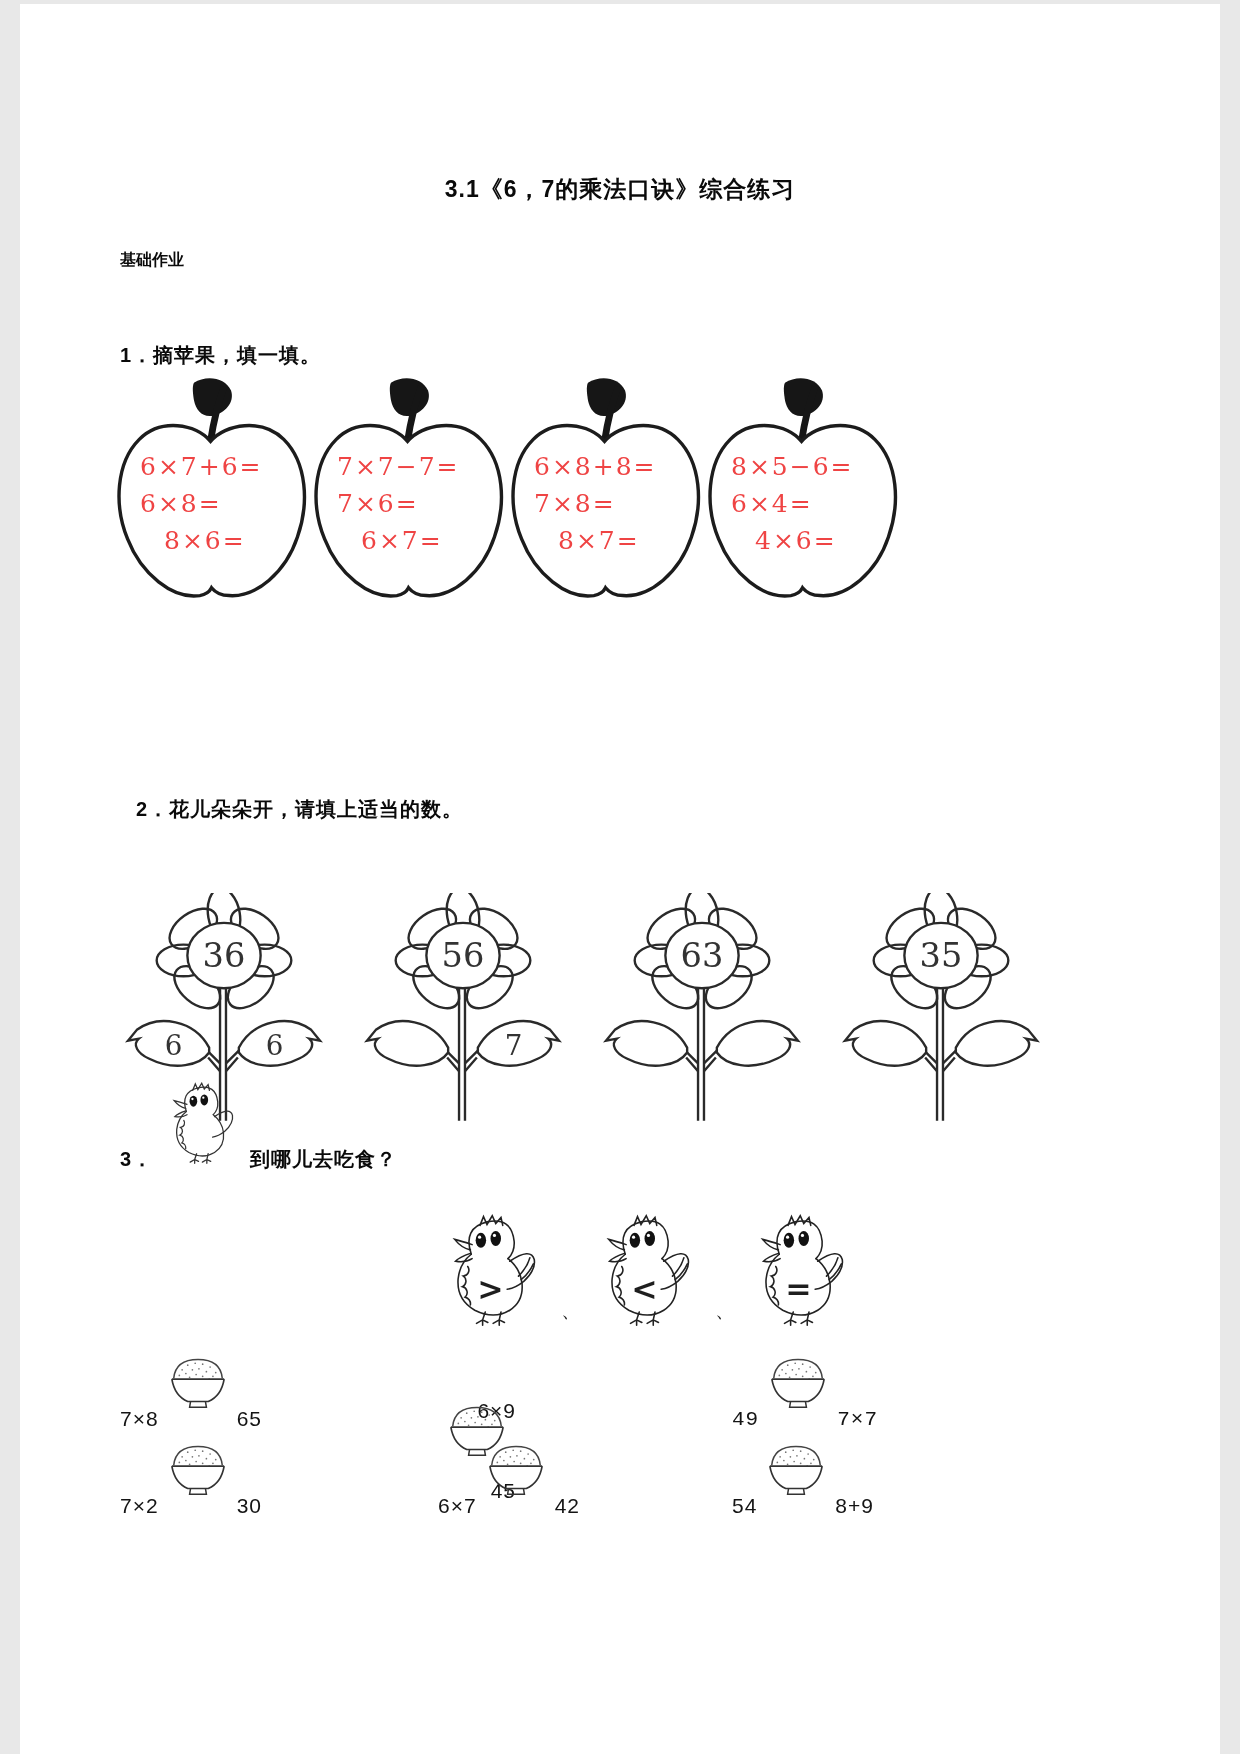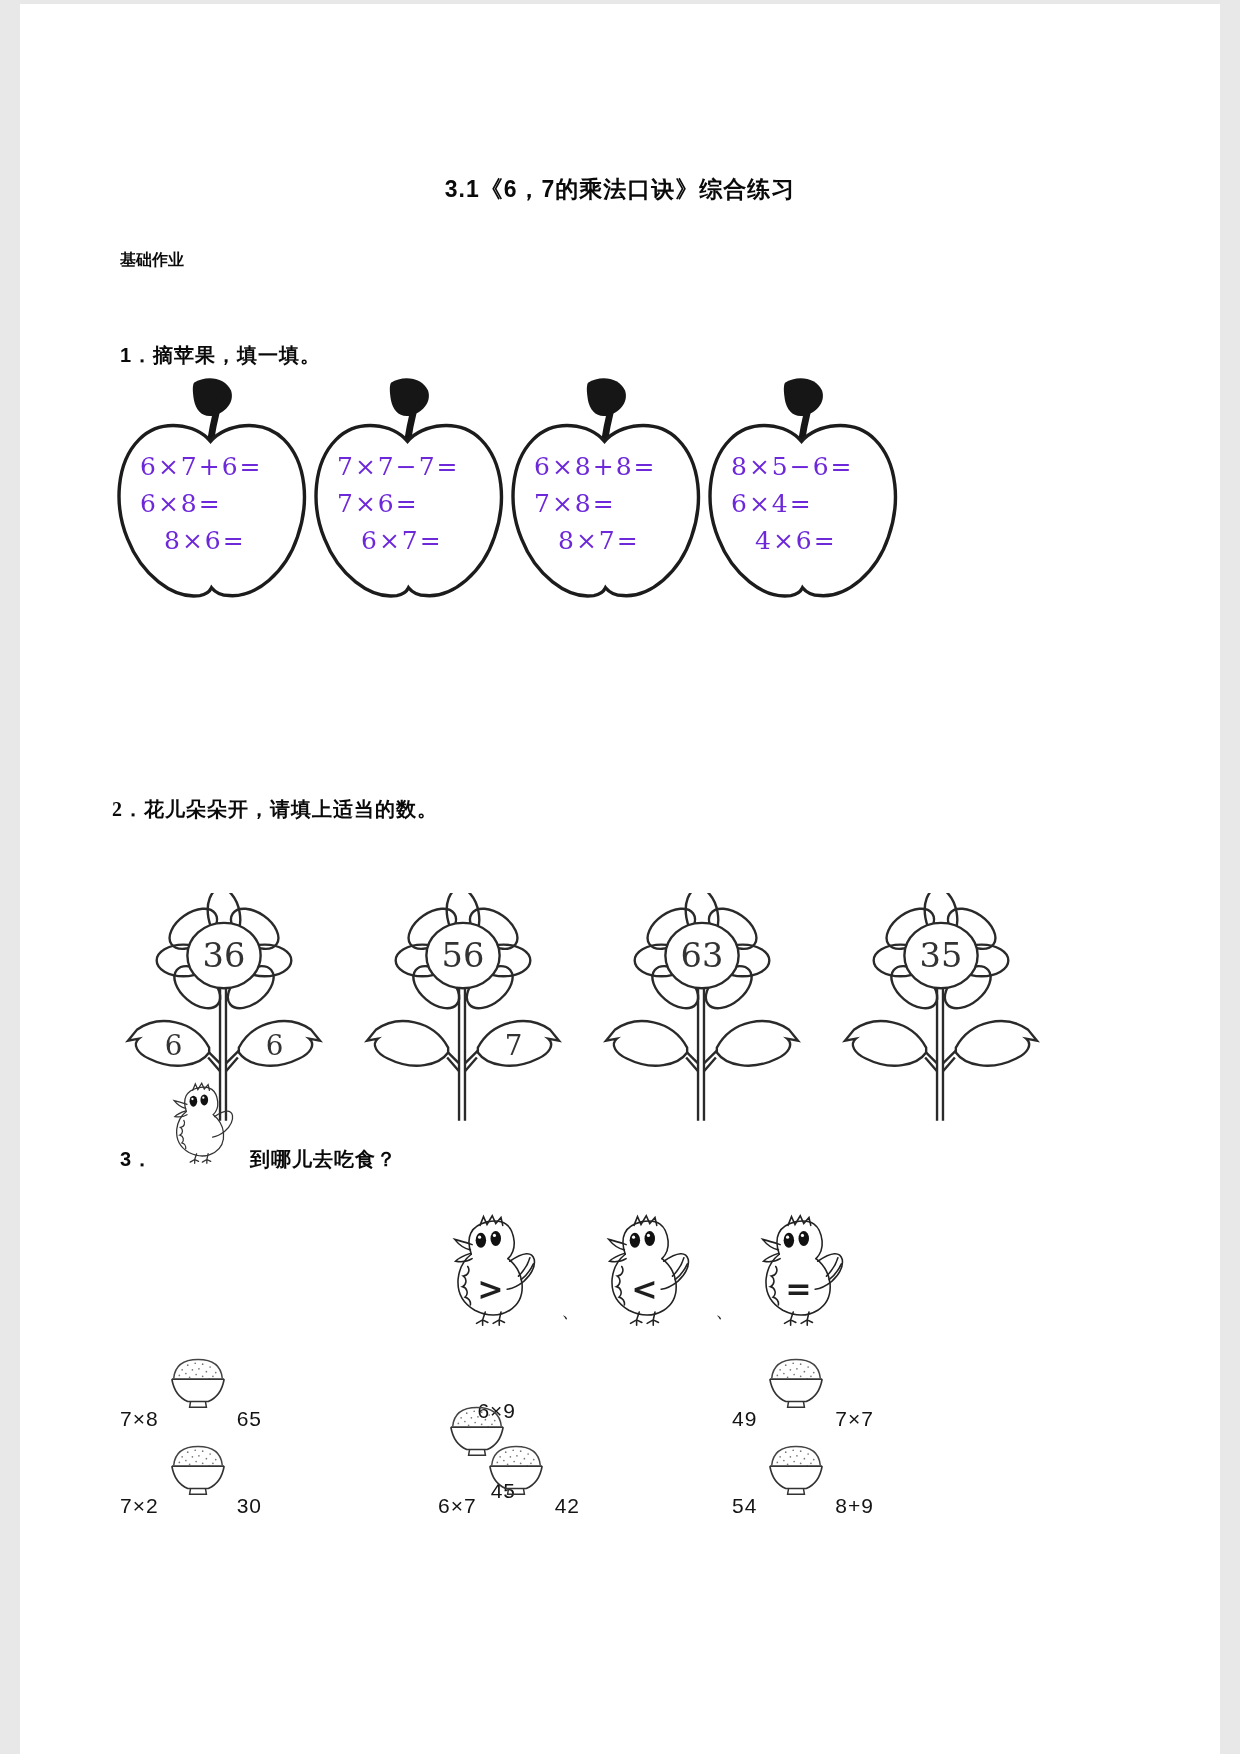--- a/index.html
+++ b/index.html
@@ -9,32 +9,32 @@
     font-family:"Liberation Sans",sans-serif;color:#0a0a0a;
   }
   .abs{position:absolute;}
   .title{
     top:170px;left:0;width:100%;text-align:center;
     font-size:23px;font-weight:bold;letter-spacing:1px;
   }
   .section-heading{top:246px;left:100px;font-size:16px;font-weight:bold;}
   .q-label{font-size:20px;font-weight:bold;letter-spacing:1px;}
   .q1-label{top:338px;left:100px;}
-  .q2-label{top:792px;left:92px;font-family:Liberation Serif, serif;}
+  .q2-label{top:792px;left:116px;}
   .q3-number{top:1142px;left:100px;}
   .q3-label{top:1142px;left:230px;}
 
   
   .apples-row{top:368px;left:90px;display:flex;}
   .apple{position:relative;width:205px;height:248px;margin-right:-8px;}
   .apple svg{position:absolute;inset:0;width:100%;height:100%;}
   .apple-eqs{
     position:absolute;top:76px;left:30px;right:8px;
     font-family:"DejaVu Serif",serif;font-size:25px;line-height:37px;
-    color:#6d28d9;letter-spacing:2px;white-space:nowrap;
+    color:#ef4444;letter-spacing:2px;white-space:nowrap;
   }
   .apple-eqs .eq3{padding-left:24px;}
 
   
   .flowers-row{top:889px;left:105px;display:flex;gap:41px;text-align:center;}
   .flower{width:198px;height:228px;}
   .flower svg{width:100%;height:100%;}
   .ink{fill:none;stroke:#2a2a2a;stroke-width:2.4;}
   .num-text{font-family:"DejaVu Serif",serif;fill:#333;}
 
@@ -42,21 +42,21 @@
   .chick-header-icon{top:1078px;left:146px;width:74px;height:82px;}
   .chicks-row{top:1206px;left:425px;display:flex;gap:18px;align-items:flex-end;}
   .chick{width:98px;height:120px;}
   .chick svg{width:100%;height:100%;}
   .chick-sep{font-size:20px;margin-bottom:6px;color:#222;}
   .chick-symbol{font-family:"DejaVu Serif",serif;font-weight:bold;fill:#1e1e1e;font-size:36px;}
 
   
   .cmp{display:flex;align-items:flex-end;height:32px;font-size:21px;letter-spacing:1px;color:#141414;}
   .cmp .bowl{width:62px;height:56px;margin:0 8px;transform:translateY(-22px);flex:0 0 auto;}
-  .r1c1{top:1395px;left:100px;} .r1c2{top:1395px;left:418px;flex-direction:column;} .r1c3{top:1395px;left:712px;}
+  .r1c1{top:1395px;left:100px;} .r1c2{top:1395px;left:418px;flex-direction:column;} .r1c3{top:1395px;left:712px;font-family:Liberation Mono, monospace;}
   .r2c1{top:1482px;left:100px;} .r2c2{top:1482px;left:418px;} .r2c3{top:1482px;left:712px;}
 </style>
 </head>
 <body>
 
 <div class="page">
 
   <div class="abs title">3.1《6，7的乘法口诀》综合练习</div>
   <div class="abs section-heading">基础作业</div>
 

